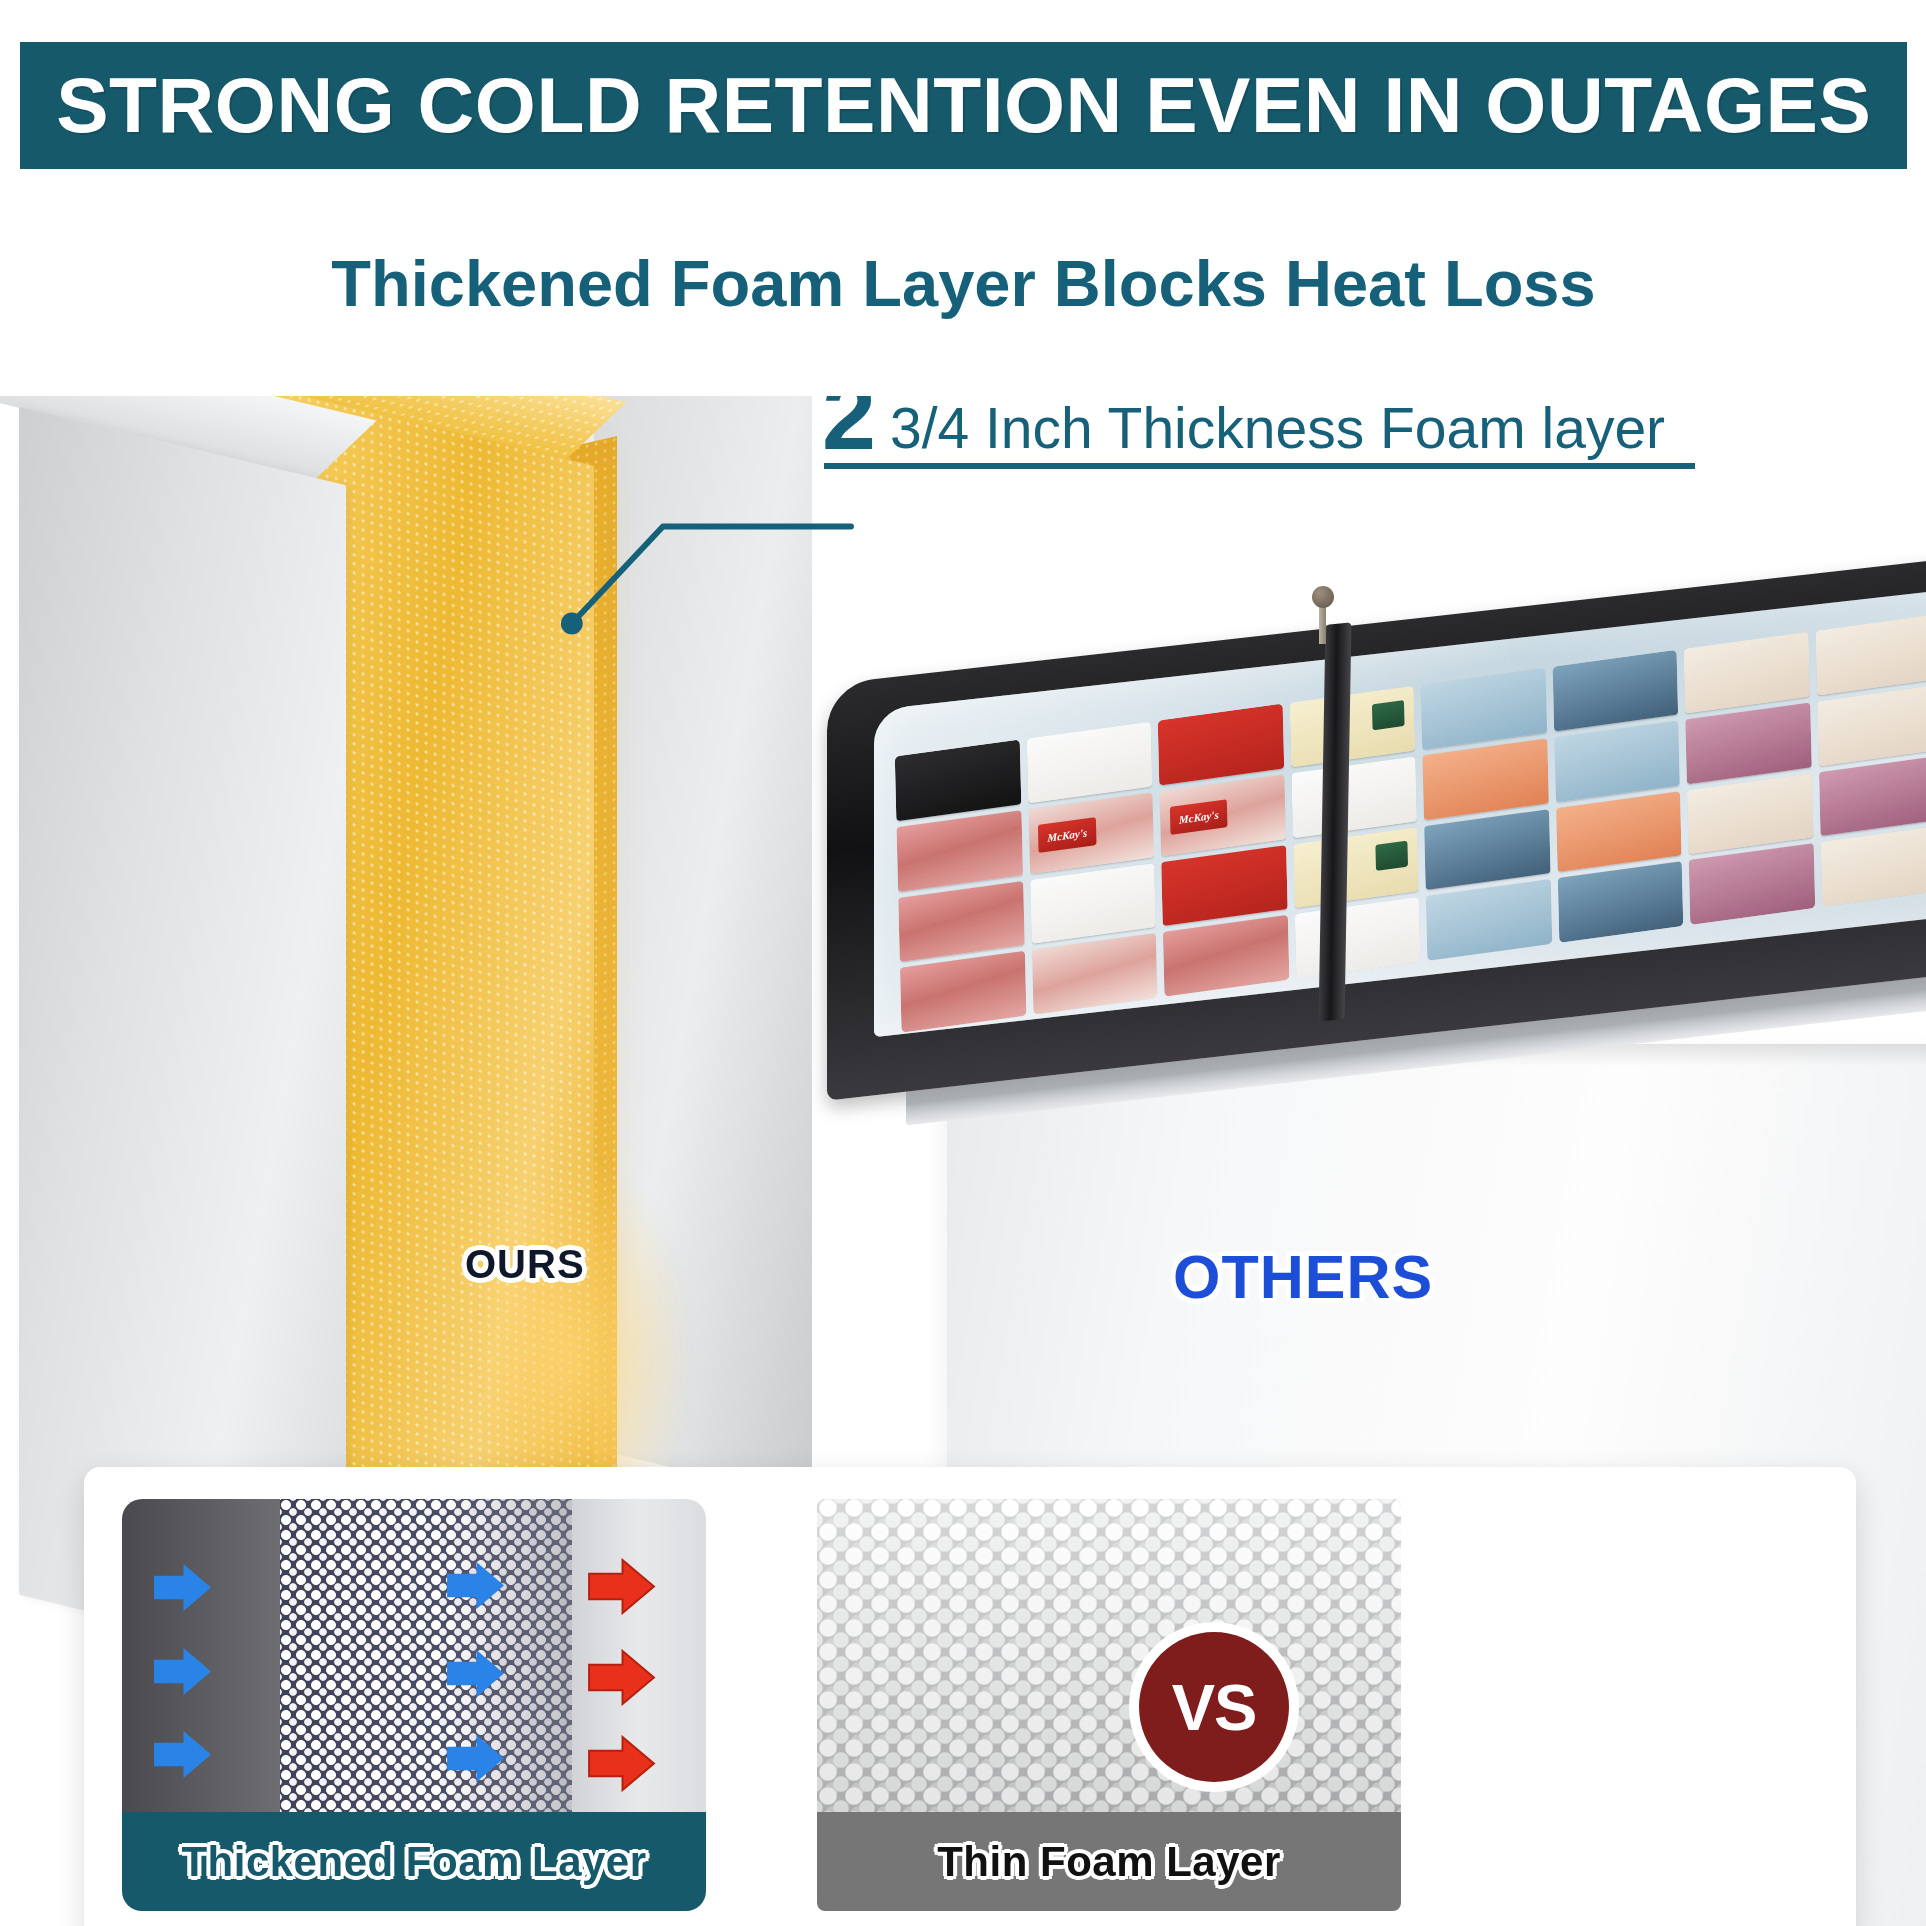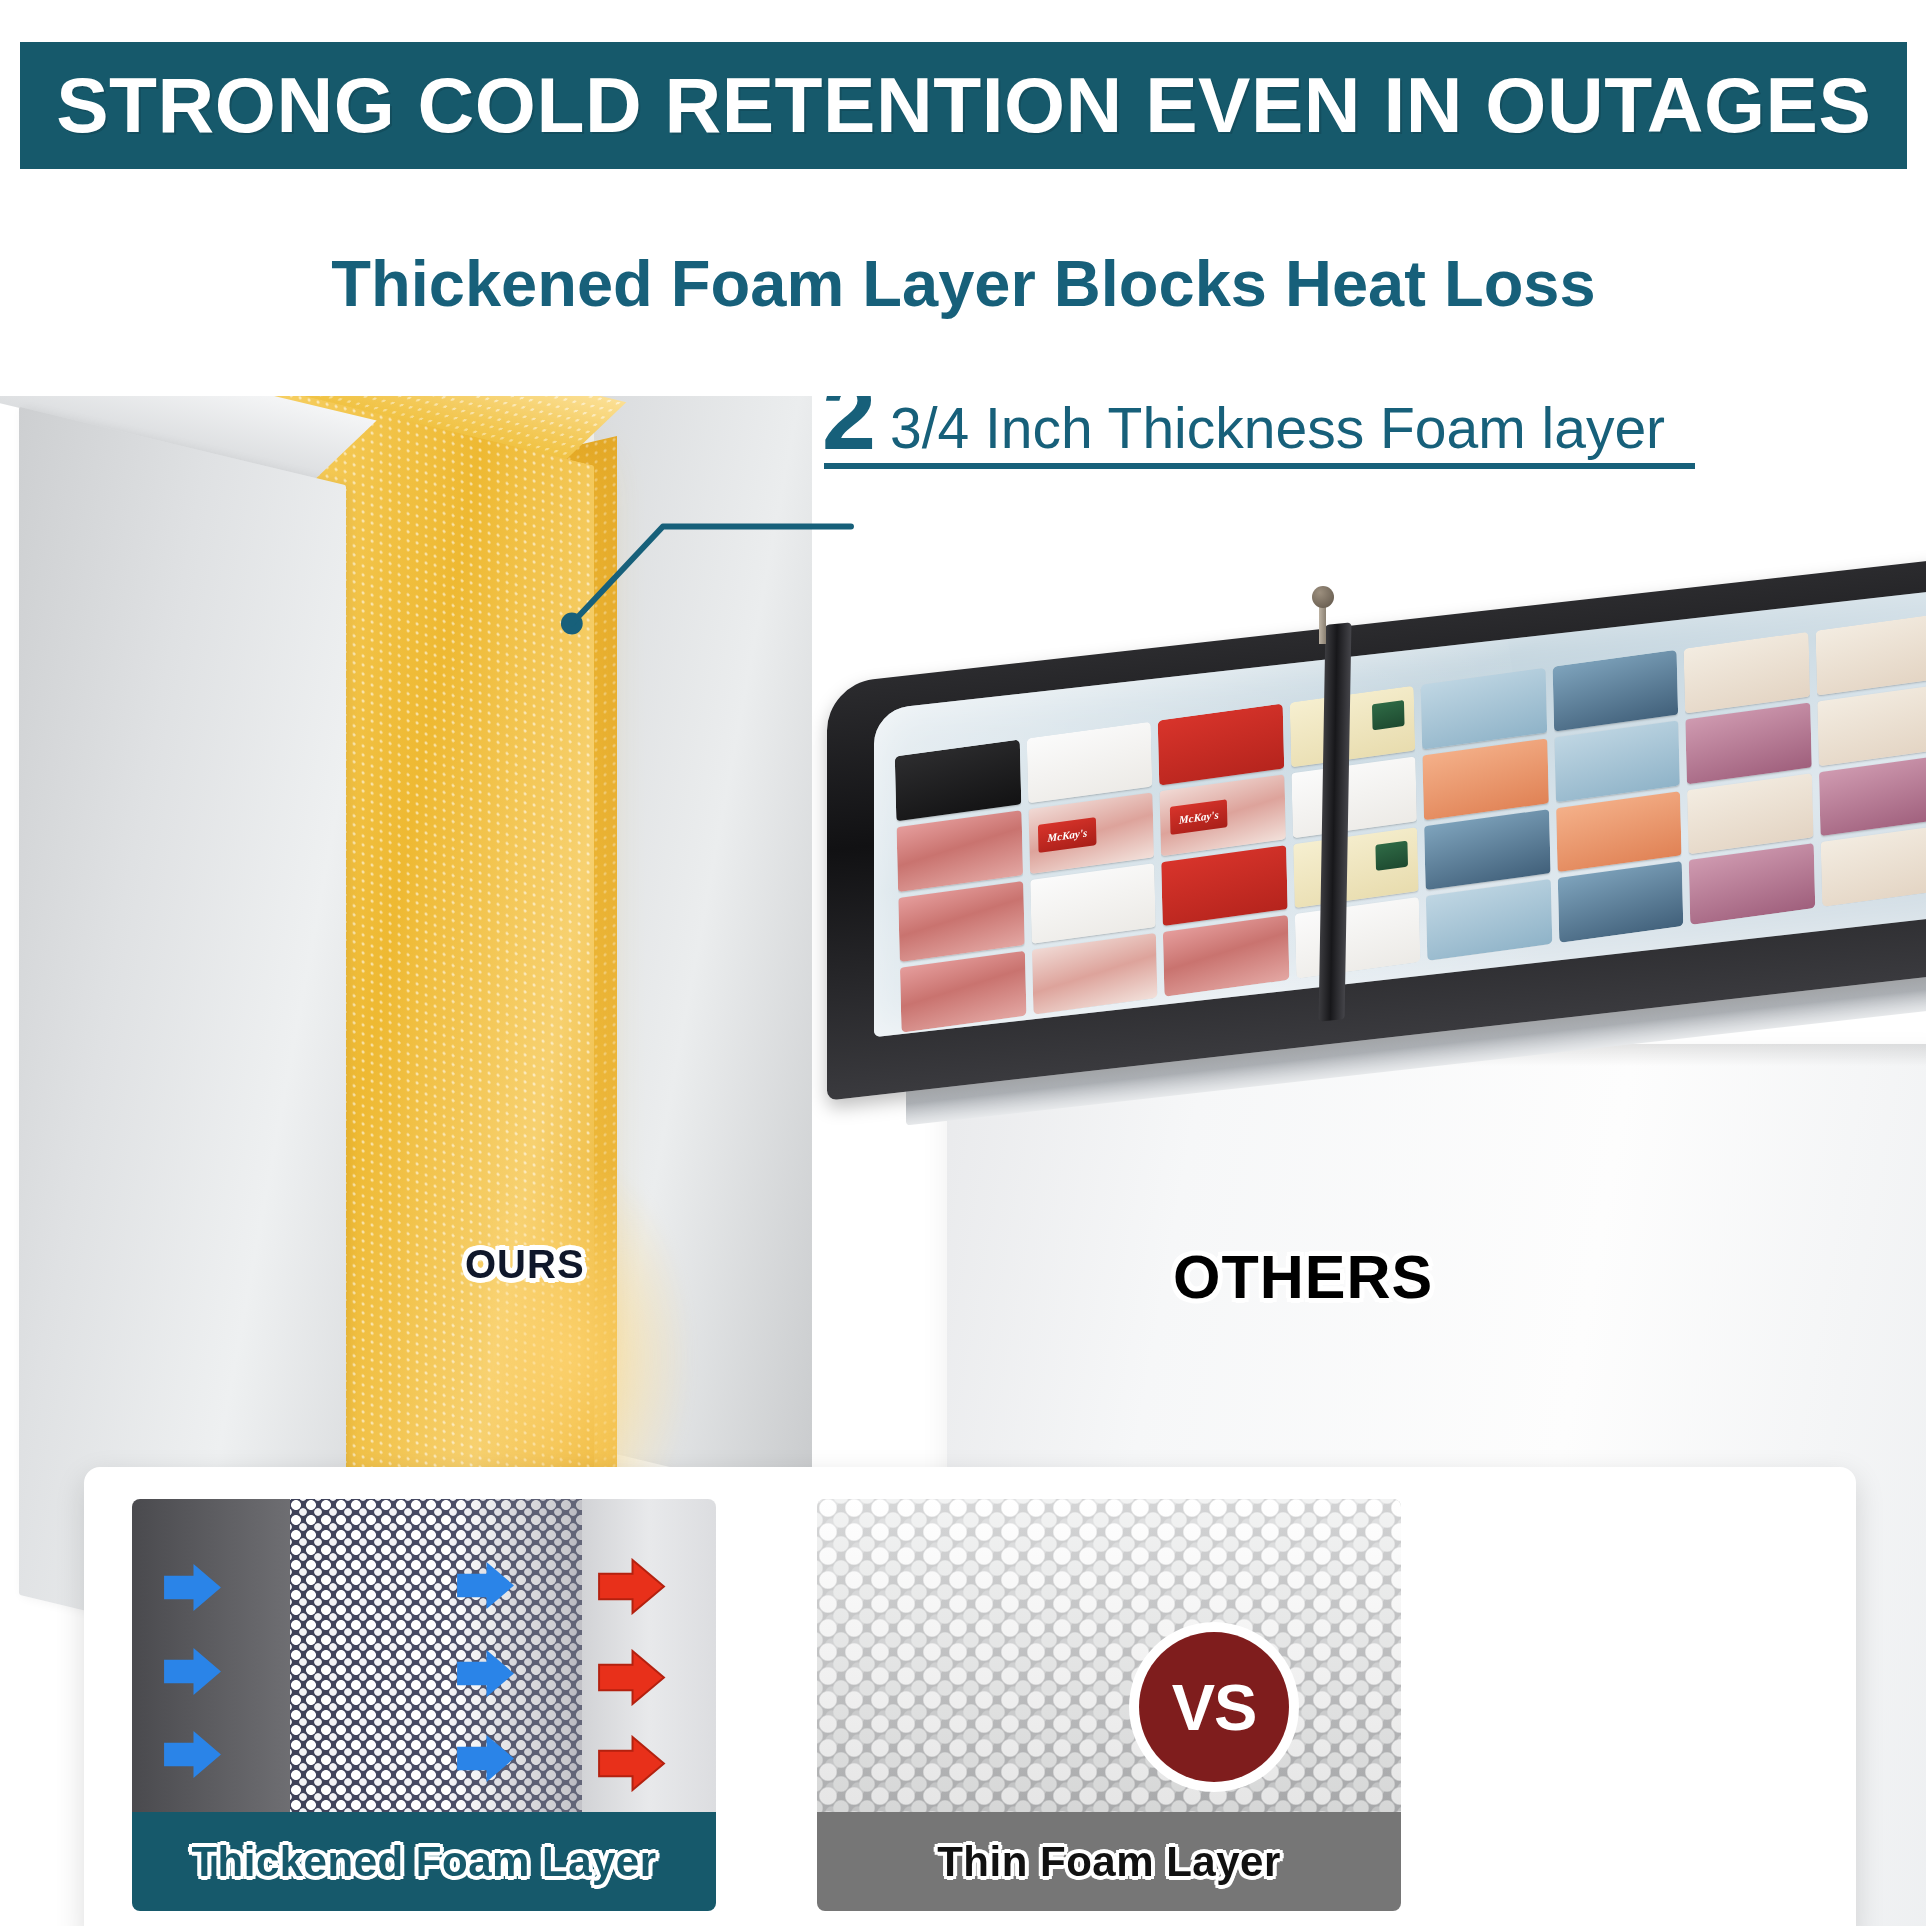--- a/index.html
+++ b/index.html
@@ -187,35 +187,35 @@
   
   .lbl-ours{
     position:absolute;left:465px;top:846px;
     font-size:40px;font-weight:bold;color:#0f172a;letter-spacing:1px;
     text-shadow:
       -4px -4px 0 #fff,4px -4px 0 #fff,-4px 4px 0 #fff,4px 4px 0 #fff,
       0 -5px 0 #fff,0 5px 0 #fff,-5px 0 0 #fff,5px 0 0 #fff;
   }
   .lbl-others{
     position:absolute;left:1173px;top:846px;
-    font-size:61px;font-weight:bold;color:#000000;letter-spacing:1px;
+    font-size:61px;font-weight:bold;color:#1d4ed8;letter-spacing:1px;
     text-shadow:
       -4px -4px 0 #fff,4px -4px 0 #fff,-4px 4px 0 #fff,4px 4px 0 #fff,
       0 -5px 0 #fff,0 5px 0 #fff,-5px 0 0 #fff,5px 0 0 #fff;
   }
 
   
   .compare-card{
     position:absolute;left:84px;top:1071px;width:1772px;height:475px;
     background:#ffffff;border-radius:16px;
     box-shadow:0 10px 30px rgba(0,0,0,.14);
   }
   .cmp-left{
-    position:absolute;left:48px;top:32px;width:584px;height:412px;
-    border-radius:8px;overflow:hidden;
+    position:absolute;left:38px;top:32px;width:584px;height:412px;
+    border-radius:20px;overflow:hidden;
   }
   .cmp-right{
     position:absolute;left:733px;top:32px;width:584px;height:412px;
     border-radius:8px;overflow:hidden;
   }
   .cmp-img{position:absolute;left:0;top:0;width:100%;height:313px;overflow:hidden;}
   .cmp-bar{position:absolute;left:0;bottom:0;width:100%;height:99px;
     display:flex;align-items:center;justify-content:center;}
   .cmp-bar.teal{background:#16596b;}
   .cmp-bar.gray{background:#767676;}

